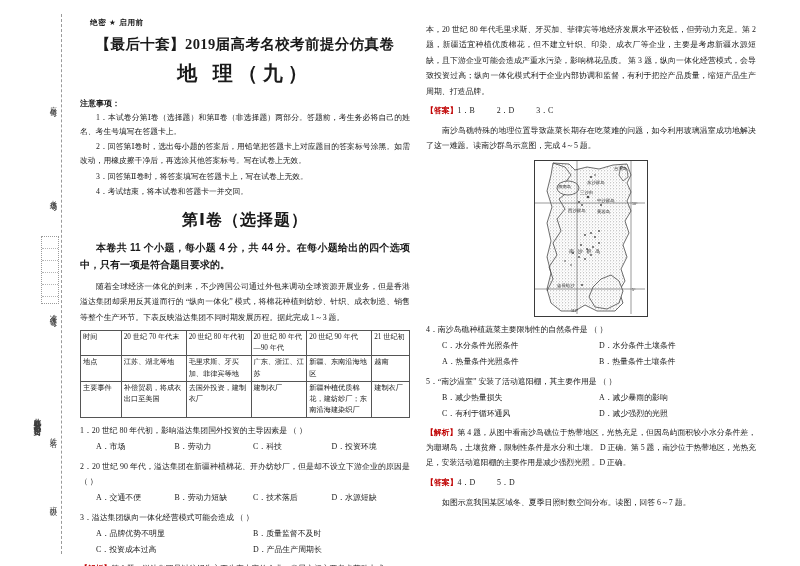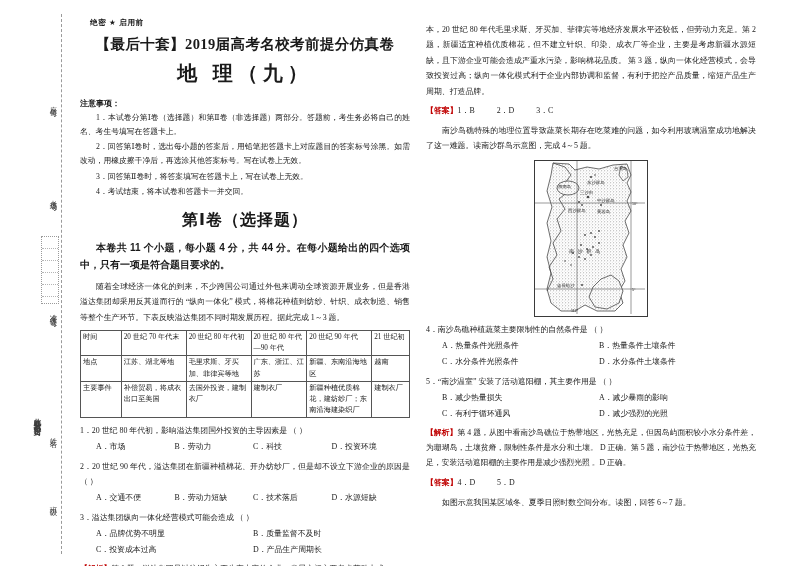--- a/index.html
+++ b/index.html
@@ -421,26 +421,26 @@
               <text x="97" y="44" font-size="3.6">10°</text>
               <text x="97" y="130" font-size="3.6">5°</text>
               <text x="36" y="151" font-size="3.6">112°</text>
             </g>
           </svg>
         </div>
       </div>
 
       <div class="q-stem">4．南沙岛礁种植蔬菜主要限制性的自然条件是 （    ）</div>
       <div class="opts two">
+        <span>C．水分条件光照条件</span>
+        <span>D．水分条件土壤条件</span>
+      </div>
+      <div class="opts two">
         <span>A．热量条件光照条件</span>
         <span>B．热量条件土壤条件</span>
-      </div>
-      <div class="opts two">
-        <span>C．水分条件光照条件</span>
-        <span>D．水分条件土壤条件</span>
       </div>
 
       <div class="q-stem">5．“南沙温室” 安装了活动遮阳棚，其主要作用是 （    ）</div>
       <div class="opts two">
         <span>B．减少热量损失</span>
         <span>A．减少暴雨的影响</span>
       </div>
       <div class="opts two">
         <span>C．有利于循环通风</span>
         <span>D．减少强烈的光照</span>

